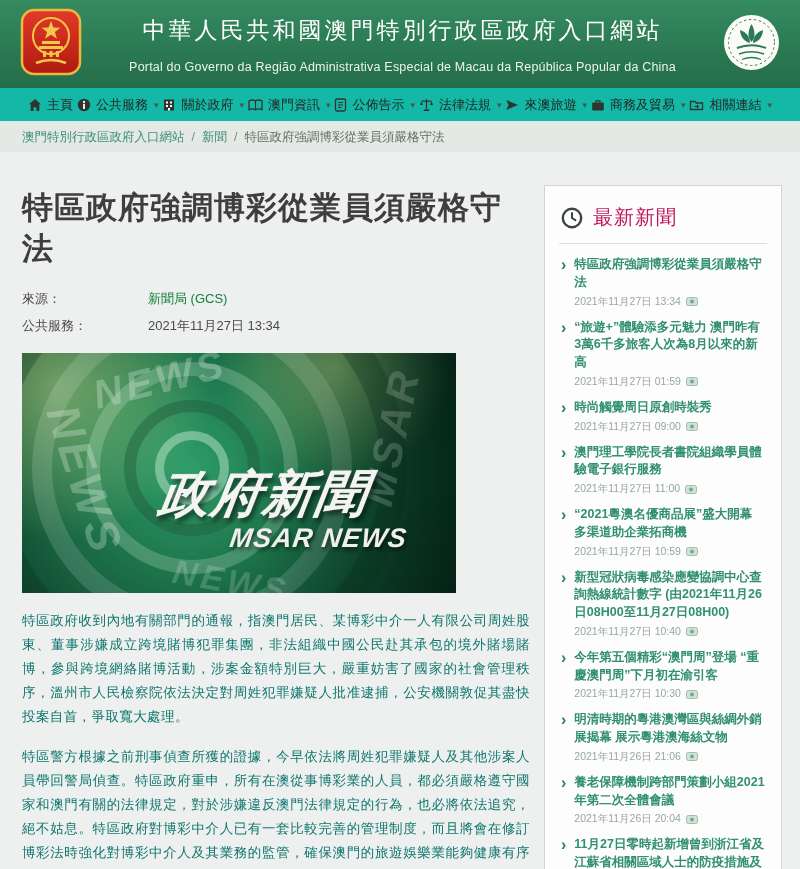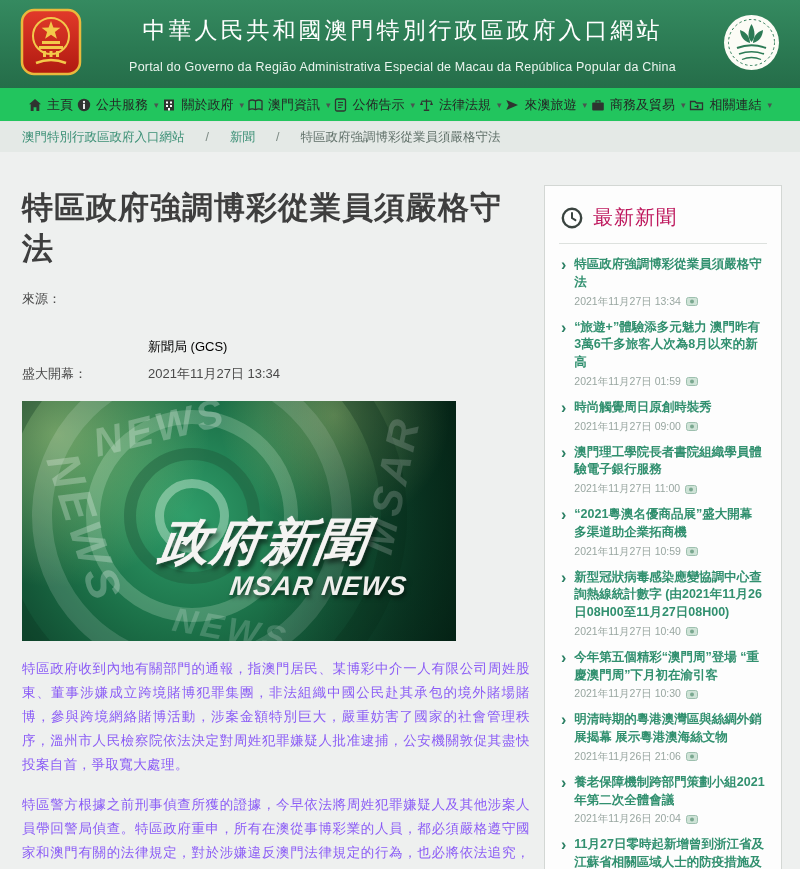--- a/index.html
+++ b/index.html
@@ -9,45 +9,45 @@
   
   .header { height:88px; background:linear-gradient(180deg,#358a60 0%,#2b7a53 55%,#256d49 100%);
     display:flex; align-items:center; padding:0 20px; }
   .emblem { flex:0 0 auto; }
   .head-text { flex:1; text-align:center; color:#ffffff; padding:0 10px; }
   .head-title { font-size:23px; letter-spacing:3px; font-weight:500; }
   .head-sub { font-size:12.5px; margin-top:14px; color:#eaf4ee; letter-spacing:.2px; }
   .macau-logo { flex:0 0 auto; }
 
   
-  .nav { height:34px; background:#22c55e; border-bottom:1px solid #e3e5e4;
+  .nav { height:34px; background:#14b8a6; border-bottom:1px solid #e3e5e4;
     display:flex; align-items:center; justify-content:space-between; padding:0 28px; }
   .nav-item { display:flex; align-items:center; gap:5px; font-size:13px; color:#242926; cursor:pointer; white-space:nowrap; }
   .nav-item svg { display:block; }
   .caret { font-size:9px; color:#4a5450; margin-left:1px; }
 
   
   .breadcrumb { height:30px; background:#e4e9e6; display:flex; align-items:center;
-    padding:0 22px; font-size:12.5px; color:#45574f; gap:21px; }
+    padding:0 22px; font-size:12.5px; color:#45574f; gap:7px; }
   .crumb-link { color:#3c9076; text-decoration:none; cursor:pointer; }
   .crumb-current { color:#5f6f68; }
   .crumb-sep { color:#7d8a84; }
 
   
   .content { display:flex; padding:0 18px 0 22px; align-items:flex-start; }
   .article { flex:1; min-width:0; padding-right:14px; }
   .aside { width:238px; flex:0 0 238px; margin-top:33px; }
 
   
   .a-title { font-size:31px; line-height:1.32; color:#3e3e3e; font-weight:bold;
     margin-top:36px; letter-spacing:1px; }
   .meta { margin-top:20px; font-size:13px; color:#4a4a4a; }
   .meta-row { display:flex; margin-bottom:9px;gap:44px; }
   .meta-label { width:82px; flex:0 0 82px; }
-  .meta-green { color:#000000; cursor:pointer;margin-top:48px; }
+  .meta-green { color:#15803d; cursor:pointer; }
 
   .news-image { position:relative; width:434px; height:240px; margin-top:18px; overflow:hidden;
     background:
       radial-gradient(circle at 72% 6%, rgba(235,245,150,.40), transparent 30%),
       radial-gradient(circle at 8% 14%, rgba(222,238,150,.45), transparent 34%),
       radial-gradient(circle at 38% 48%, #2f9e6a 0%, #1b6f47 40%, #0d3f29 78%, #072a1b 100%);
   }
   .news-image::after { content:""; position:absolute; inset:0;
     background:linear-gradient(to right, transparent 55%, rgba(0,22,12,.40)); }
   .ring { position:absolute; border-radius:50%; }
@@ -62,21 +62,21 @@
   .g2 { font-size:46px; left:-14px; top:100px; transform:rotate(72deg); }
   .g3 { font-size:42px; right:-6px; top:60px; transform:rotate(-78deg); }
   .g4 { font-size:34px; left:150px; bottom:-8px; transform:rotate(10deg); color:rgba(255,255,255,.18); }
   .img-title { position:absolute; left:138px; top:108px; font-size:50px; font-weight:bold; font-style:italic;
     color:#f4f4f2; letter-spacing:2px; transform:skewX(-8deg); z-index:3;
     text-shadow:3px 4px 5px rgba(0,0,0,.6), 0 0 1px #ffffff; }
   .img-sub { position:absolute; left:208px; top:170px; font-size:27px; font-weight:bold; font-style:italic;
     color:#efefec; letter-spacing:1px; transform:skewX(-8deg); z-index:3;
     text-shadow:2px 3px 4px rgba(0,0,0,.55); }
 
-  .a-para { margin-top:16px; font-size:13.5px; line-height:1.78; color:#8b5cf6;
+  .a-para { margin-top:16px; font-size:13.5px; line-height:1.78; color:#0f766e;
     text-align:justify; letter-spacing:.4px; }
 
   
   .side-box { background:#fdfdfd; border:1px solid #d3d7d4; padding:14px 14px 16px 14px; }
   .side-head { display:flex; align-items:center; gap:10px; padding:4px 2px 12px 2px;
     border-bottom:1px solid #dde1de; }
   .side-title { font-size:20px; color:#be185d; letter-spacing:1px; }
   .news-list { list-style:none; margin-top:12px; }
   .news-item { display:flex; margin-bottom:10px; }
   .chev { color:#2a7f63; font-weight:bold; font-size:16px; line-height:1; margin:1px 8px 0 2px; flex:0 0 auto; }
@@ -220,21 +220,21 @@
 
   <div class="article">
     <h1 class="a-title">特區政府強調博彩從業員須嚴格守法</h1>
 
     <div class="meta">
       <div class="meta-row">
         <span class="meta-label">來源：</span>
         <span class="meta-green">新聞局 (GCS)</span>
       </div>
       <div class="meta-row">
-        <span class="meta-label">盛大開幕：</span>
+        <span class="meta-label">公共服務：</span>
         <span>2021年11月27日 13:34</span>
       </div>
     </div>
 
     <div class="news-image">
       <div class="ring r5"></div>
       <div class="ring r4"></div>
       <div class="ring r3"></div>
       <div class="ring r2"></div>
       <div class="ring r1"></div>

